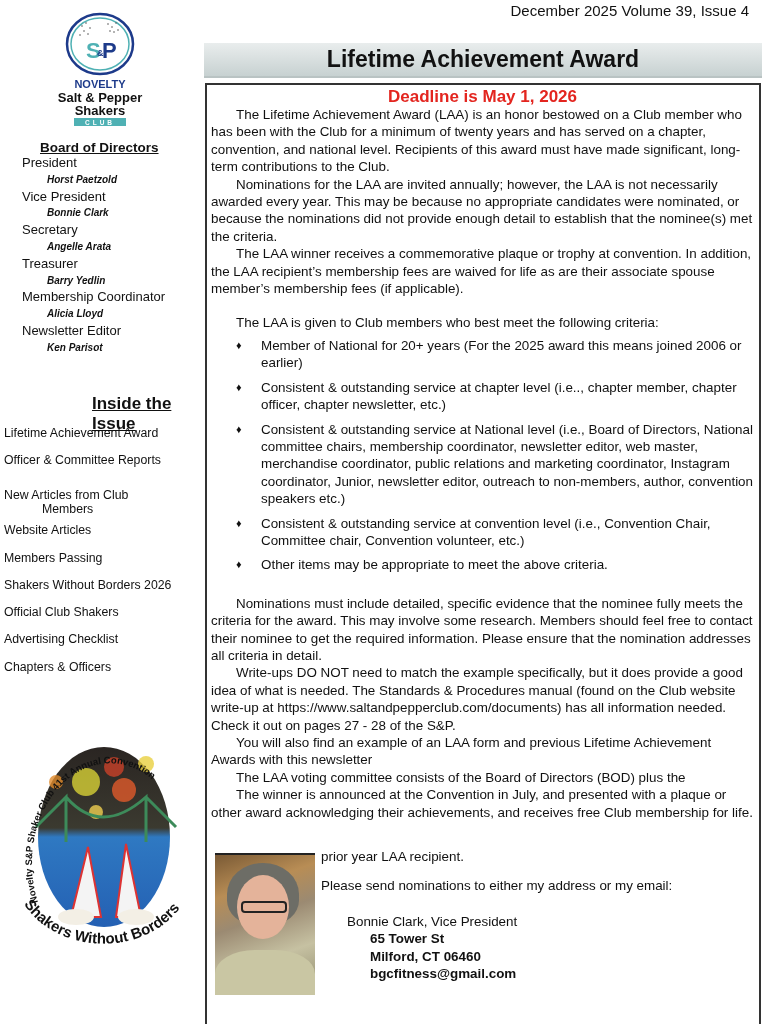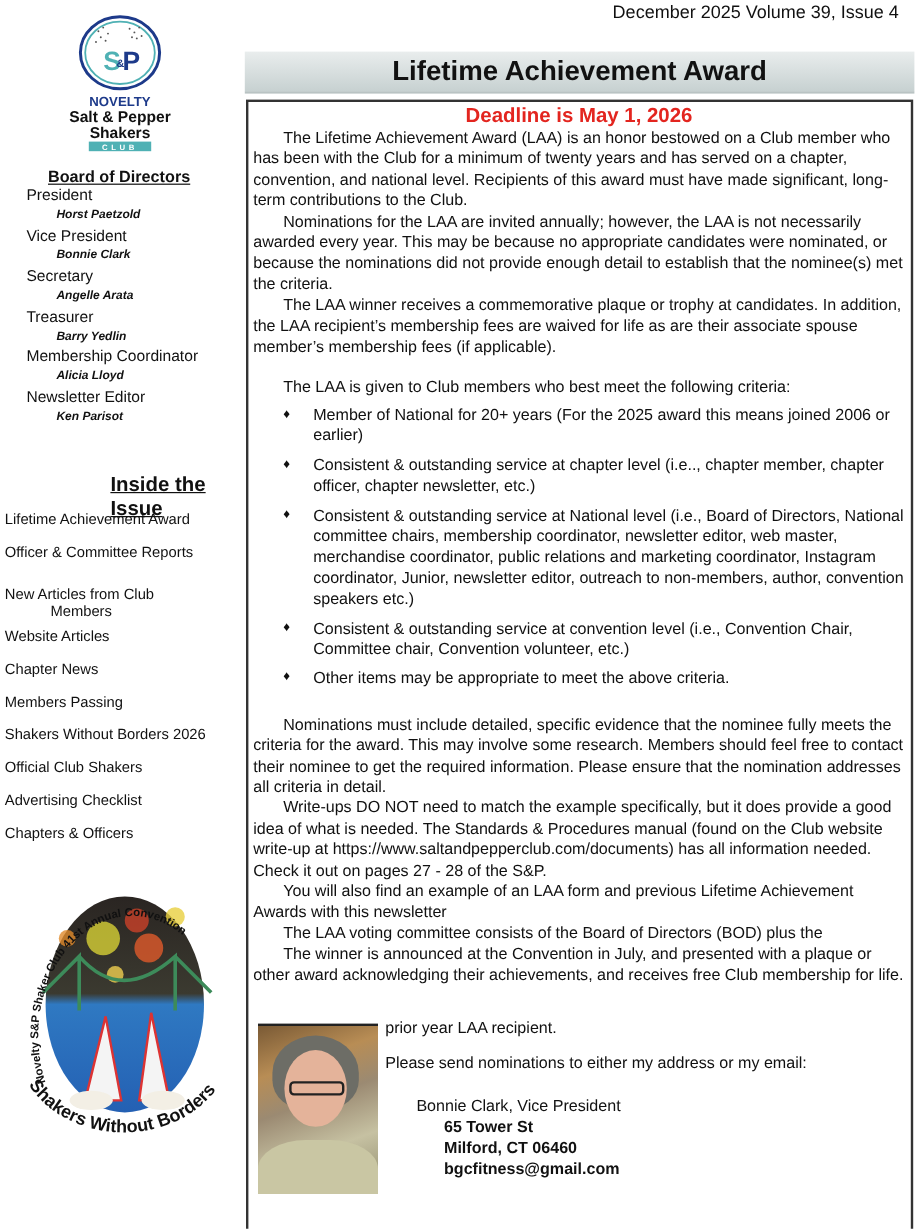--- a/index.html
+++ b/index.html
@@ -90,21 +90,20 @@
     <span class="role">Newsletter Editor</span>
     <span class="name">Ken Parisot</span>
   </div>
 
   <div class="inside-title">Inside the Issue</div>
   <ul class="toc">
     <li>Lifetime Achievement Award</li>
     <li class="two">Officer &amp; Committee Reports</li>
     <li class="two"><span>New Articles from Club</span><span class="cont">Members</span></li>
     <li>Website Articles</li>
-    <li>Chapter News</li>
     <li>Members Passing</li>
     <li>Shakers Without Borders 2026</li>
     <li>Official Club Shakers</li>
     <li>Advertising Checklist</li>
     <li>Chapters &amp; Officers</li>
   </ul>
 
   <svg class="convention" viewBox="0 0 188 262">
     <defs>
       <path id="arcTop" d="M 32 190 A 78 100 0 1 1 178 120"></path>
@@ -137,21 +136,21 @@
 
 <div class="issue-line">December 2025 Volume 39, Issue  4</div>
 <div class="banner">
   <span class="banner-title">Lifetime Achievement Award</span>
 </div>
 
 <div class="box">
   <div class="deadline">Deadline is May 1, 2026</div>
   <p class="p">The Lifetime Achievement Award (LAA) is an honor bestowed on a Club member who has been with the Club for a minimum of twenty years and has served on a chapter, convention, and national level. Recipients of this award must have made significant, long-term contributions to the Club.</p>
   <p class="p">Nominations for the LAA are invited annually; however, the LAA is not necessarily awarded every year. This may be because no appropriate candidates were nominated, or because the nominations did not provide enough detail to establish that the nominee(s) met the criteria.</p>
-  <p class="p">The LAA winner receives a commemorative plaque or trophy at candidates. In addition, the LAA recipient’s membership fees are waived for life as are their associate spouse member’s membership fees (if applicable).</p>
+  <p class="p">The LAA winner receives a commemorative plaque or trophy at convention. In addition, the LAA recipient’s membership fees are waived for life as are their associate spouse member’s membership fees (if applicable).</p>
   <div class="spacer"></div>
   <p class="criteria-intro">The LAA is given to Club members who best meet the following criteria:</p>
   <ul class="bullets">
     <li><span class="diamond">♦</span><span>Member of National for 20+ years (For the 2025 award this means joined 2006 or earlier)</span></li>
     <li><span class="diamond">♦</span><span>Consistent &amp; outstanding service at chapter level (i.e.., chapter member, chapter officer, chapter newsletter, etc.)</span></li>
     <li><span class="diamond">♦</span><span>Consistent &amp; outstanding service at National level (i.e., Board of Directors, National  committee chairs, membership coordinator, newsletter editor, web master,  merchandise coordinator, public relations and marketing coordinator, Instagram coordinator, Junior, newsletter editor, outreach to non-members, author, convention speakers etc.)</span></li>
     <li><span class="diamond">♦</span><span>Consistent &amp; outstanding service at convention level (i.e., Convention Chair, Committee chair, Convention volunteer, etc.)</span></li>
     <li><span class="diamond">♦</span><span>Other items may be appropriate to meet the above criteria.</span></li>
   </ul>
   <div class="spacer" style="height:14px"></div>

